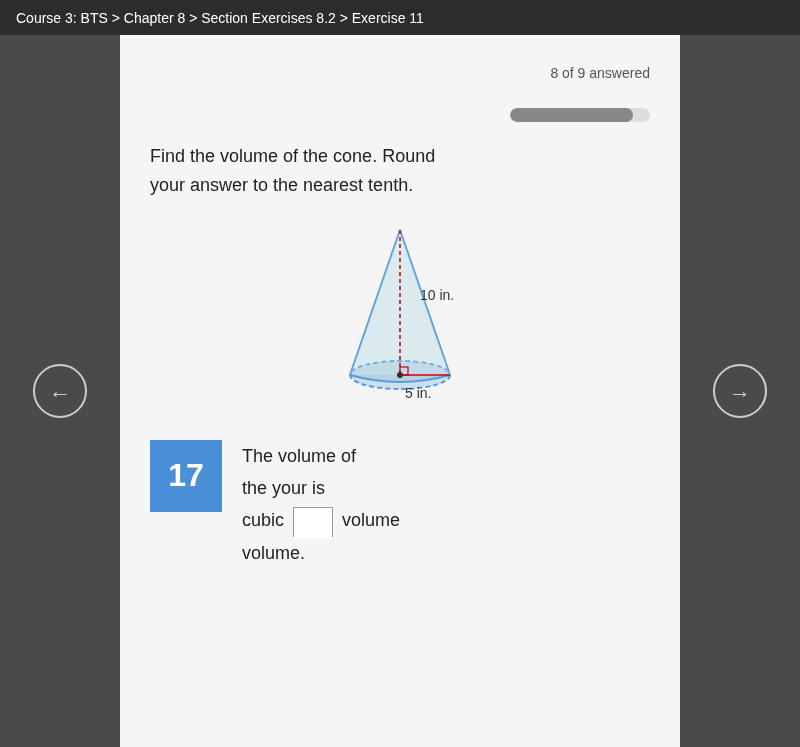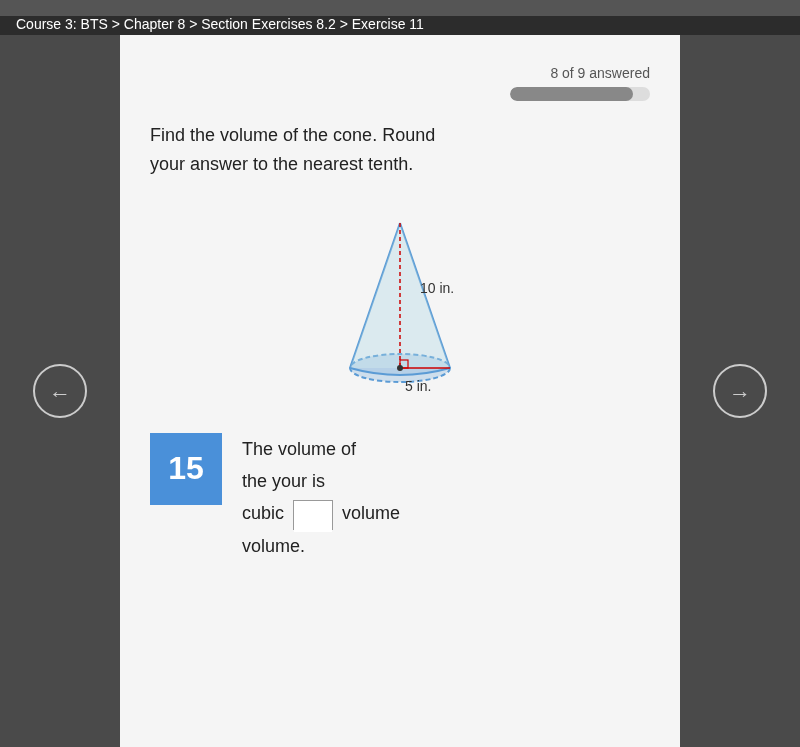--- a/index.html
+++ b/index.html
@@ -12,23 +12,22 @@
       position: relative;
     }
 
     
     .top-bar {
       position: absolute;
       top: 0; left: 0; right: 0;
       height: 35px;
       background: #2c2c2c;
       display: flex;
-      align-items: flex-start;
+      align-items: center;
       padding: 0 16px;
-      margin-top: 16px;
     }
     .top-bar-title {
       color: #fff;
       font-size: 14px;
     }
 
     
     .side-panel {
       position: absolute;
       top: 35px;
@@ -67,20 +66,21 @@
       overflow-y: auto;
       padding: 30px 30px 30px 30px;
     }
 
     
     .progress-section {
       display: flex;
       flex-direction: column;
       align-items: flex-end;
       margin-bottom: 20px;
+      gap: 21px;
     }
     .progress-text {
       font-size: 14px;
       color: #555;
       margin-bottom: 6px;
     }
     .progress-bar-container {
       width: 140px;
       height: 14px;
       background: #ddd;
@@ -91,21 +91,21 @@
       height: 100%;
       background: #888;
       border-radius: 7px;
     }
 
     
     .question-text {
       font-size: 18px;
       color: #222;
       line-height: 1.6;
-      margin-bottom: 34px;
+      margin-bottom: 20px;
       max-width: 320px;
     }
 
     
     .cone-diagram {
       display: flex;
       justify-content: center;
       margin-bottom: 30px;
       text-decoration: underline;
     }
@@ -203,21 +203,21 @@
 
       <circle cx="90" cy="155" r="3" fill="#333"></circle>
 
       <text x="110" y="80" font-size="14" fill="#333" font-family="Arial">10 in.</text>
 
       <text x="95" y="178" font-size="14" fill="#333" font-family="Arial">5 in.</text>
     </svg>
   </div>
 
   <div class="answer-section">
-    <div class="exercise-number">15</div>
+    <div class="exercise-number">17</div>
     <div class="answer-text">
       <div>The volume of</div>
       <div>the your is</div>
       <div>
         <span>cubic</span>
         <span class="answer-input">
           <input type="text" style="">
         </span>
         <span>volume</span>
       </div>

